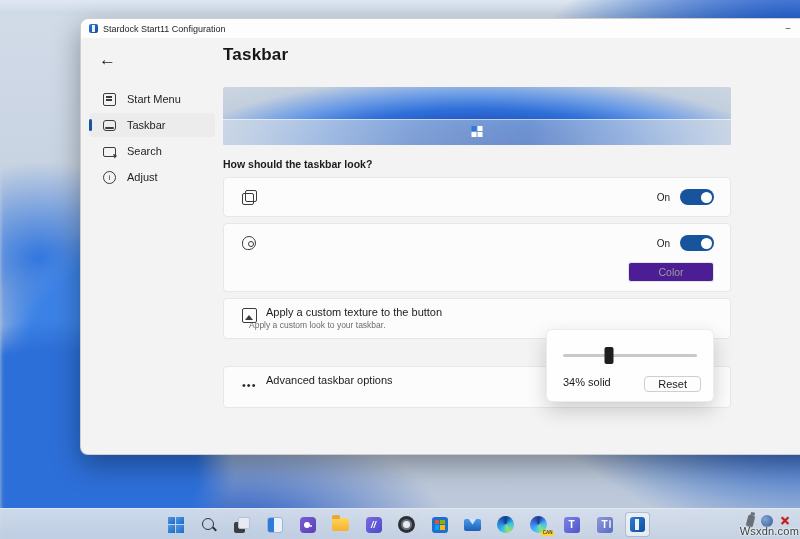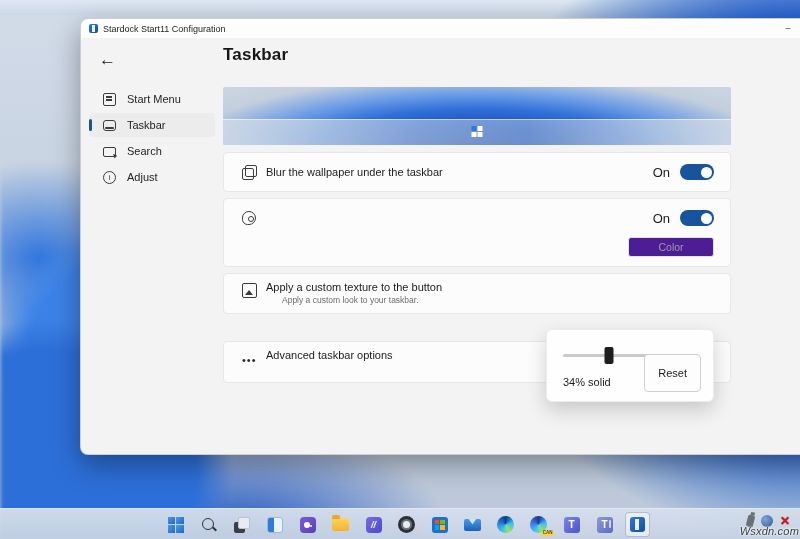--- a/index.html
+++ b/index.html
@@ -69,23 +69,23 @@
     width:11px; height:11px; display:grid; grid-template-columns:1fr 1fr; gap:1px; }
   .mini-start i { background:#fff; }
   .mini-start i:nth-child(1){ background:#2f7bd9; }
 
   .section-heading { margin-top:13px; font-size:10.5px; font-weight:700; color:#1b1b1b; }
 
   .rows { margin-top:7px; }
   .row { position:relative; background:#fcfcfc; border:1px solid #e7e7e7; border-radius:4px; margin-bottom:6px; }
   .row-line { display:flex; align-items:center; height:38px; padding:0 16px 0 20px; }
   .row-label { font-size:11px; color:#1c1c1c; margin-left:22px; }
-  .row-desc { font-size:8.5px; color:#6c6c6c; margin:2px 0 0 38px; }
+  .row-desc { font-size:8.5px; color:#6c6c6c; margin:2px 0 0 5px; }
   .row-right { margin-left:auto; display:flex; align-items:center; gap:10px; }
-  .state-text { font-size:13px; color:#1c1c1c; }
+  .state-text { font-size:10px; color:#1c1c1c; }
   .toggle { width:34px; height:16px; border-radius:9px; background:var(--accent); position:relative; cursor:pointer; }
   .toggle::after { content:""; position:absolute; right:2.5px; top:2.5px; width:11px; height:11px; border-radius:50%; background:#fff; }
   .btn { font-size:10.5px; color:#1c1c1c; background:#fdfdfd; border:1px solid #d6d6d6; border-radius:3px;
     padding:3px 0; width:86px; text-align:center; cursor:pointer; }
   .btn.disabled { color:#9d9d9d; border-color:#e3e3e3; background:#4c1d95; }
   .color-btn-wrap { display:flex; justify-content:flex-end; padding:0 16px 9px 0; }
   .chevron { margin-left:auto; font-size:14px; color:#4f4f4f; padding-right:2px; }
 
   
   .ri { position:absolute; left:18px; width:15px; height:15px; }
@@ -102,21 +102,21 @@
     border-left:4px solid transparent; border-right:4px solid transparent; border-bottom:5px solid #3c3c3c; }
   .ri-dots { font-size:11px; color:#2a2a2a; letter-spacing:1px; line-height:15px; }
 
   
   .popup { position:absolute; left:465px; top:310px; width:168px; height:73px; background:#fefefe;
     border:1px solid #ececec; border-radius:6px; box-shadow:0 8px 20px rgba(0,0,0,0.18); z-index:5; }
   .slider-track { position:absolute; left:16px; right:16px; top:24px; height:3px; background:#c9c9c9; border-radius:2px; }
   .slider-thumb { position:absolute; top:-7px; width:9px; height:17px; background:#1e1e1e; border-radius:2px; transform:translateX(-50%); cursor:pointer; }
   .popup-value { position:absolute; left:16px; bottom:13px; font-size:11px; color:#1c1c1c; }
   .reset-btn { position:absolute; right:12px; bottom:9px; font-size:11px; color:#1c1c1c; background:#fdfdfd;
-    border:1px solid #cfcfcf; border-radius:4px; padding:12px 13px; cursor:pointer; }
+    border:1px solid #cfcfcf; border-radius:4px; padding:1px 13px; cursor:pointer; }
 
   
   .os-taskbar { position:absolute; left:0; bottom:0; width:100%; height:31px;
     background:linear-gradient(180deg, rgba(214,223,236,0.95), rgba(198,210,227,0.95));
     border-top:1px solid rgba(255,255,255,0.5); }
   .tb-icons { position:absolute; left:163px; top:3px; display:flex; align-items:center; gap:8px; }
   .tb { width:25px; height:25px; display:flex; align-items:center; justify-content:center; border-radius:4px; cursor:pointer; position:relative; }
   .tb.active { background:rgba(255,255,255,0.55); border:1px solid rgba(130,150,180,0.55); }
   .g { position:relative; }
   .g-start { width:16px; height:16px; display:grid; grid-template-columns:1fr 1fr; gap:1.5px; }
@@ -151,21 +151,21 @@
   .g-start11 { width:15px; height:15px; border-radius:3px; background:linear-gradient(135deg,#2e7ad6,#0f4f9e); position:relative; }
   .g-start11::after { content:""; position:absolute; left:5px; top:2px; width:4px; height:11px; background:#fff; opacity:.92; }
 
   .tray { position:absolute; right:10px; top:6px; display:flex; align-items:center; gap:7px; }
   .tr-pen { width:7px; height:12px; background:#6a7078; border-radius:2px; transform:rotate(14deg); position:relative; }
   .tr-pen::after { content:""; position:absolute; left:1.5px; top:-3px; width:4px; height:3px; background:#6a7078; }
   .tr-globe { width:12px; height:12px; border-radius:50%; background:radial-gradient(circle at 35% 35%, #7fa6d8, #35598e); }
   .tr-x { color:#d01818; font-size:12px; font-weight:700; line-height:12px; text-shadow:0 0 1px #8a0e0e; }
 
   .watermark { position:absolute; right:1px; bottom:2px; font-size:11px; color:#3a3f46;
-    text-shadow:0 0 2px #fff, 0 0 3px #fff; letter-spacing:0.2px; z-index:9;font-style:italic; }
+    text-shadow:0 0 2px #fff, 0 0 3px #fff; letter-spacing:0.2px; z-index:9; }
 </style>
 </head>
 <body>
 
 <div class="wallpaper">
   <div class="topband"></div>
   <div class="bloom-right"></div>
   <div class="bloom-left"></div>
 </div>
 
@@ -207,26 +207,26 @@
       <div class="mini-taskband">
         <div class="mini-start">
           <i></i>
             <i></i>
             <i></i>
             <i></i>
         </div>
       </div>
     </div>
 
+    <div class="section-heading">How should the taskbar look?</div>
 
     <div class="rows">
       <div class="row">
         <div class="row-line">
           <span class="ri ri-blur"></span>
-          <span class="row-label">Blur the wallpaper under the taskbar</span>
           <span class="row-right">
             <span class="state-text">On</span>
             <span class="toggle"></span>
           </span>
         </div>
       </div>
 
       <div class="row">
         <div class="row-line">
           <span class="ri ri-palette"></span>

